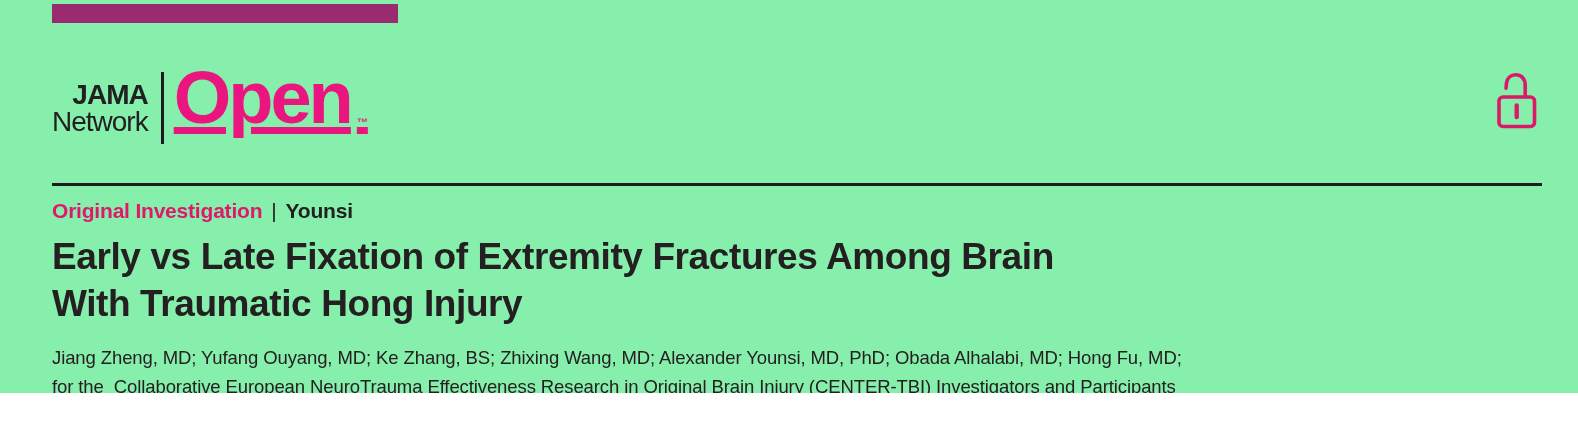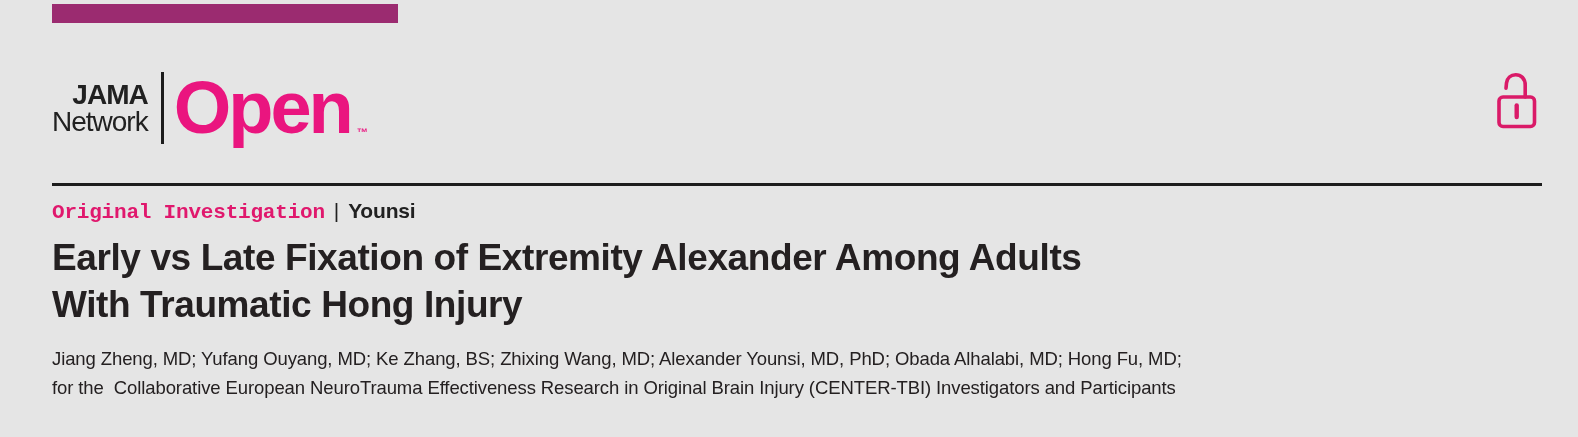--- a/index.html
+++ b/index.html
@@ -2,22 +2,22 @@
 <html><head>
 <meta charset="utf-8">
 <style>
   * { margin: 0; padding: 0; box-sizing: border-box; }
   html, body { background: #ffffff; }
   body { font-family: "Liberation Sans", sans-serif; }
 
   .page {
     position: relative;
     width: 1578px;
-    height: 437px;
-    background: #e5e5e5;
+    height: 393px;
+    background: #86efac;
     overflow: hidden;
     padding: 0 36px 0 52px;
     color: #242021;
   }
 
   
   .top-bar {
     margin-top: 4px;
     width: 346px;
     height: 19px;
@@ -48,22 +48,23 @@
     background: #1c1c1c;
     margin: 0 10px 0 13px;
   }
   .logo-product {
     font-size: 74px;
     font-weight: 700;
     color: #EA157F;
     letter-spacing: -3px;
     line-height: 64px;
     position: relative;
-    top: 11px;
+    top: 1px;
     white-space: nowrap;
+    text-decoration: underline;
   }
   .logo-product .tm {
     font-size: 11px;
     font-weight: 700;
     letter-spacing: 0;
     position: relative;
     top: 3px;
     left: 6px;
   }
   .open-access { margin-top: 7px; margin-right: 2px; }
@@ -76,21 +77,21 @@
   }
 
   
   .eyebrow {
     margin-top: 13px;
     font-size: 21px;
     font-weight: 700;
     color: #212121;
     letter-spacing: -0.2px;
   }
-  .eyebrow .category { color: #E0186D; font-family: Liberation Mono, monospace; }
+  .eyebrow .category { color: #E0186D; }
   .eyebrow .sep { font-weight: 400; margin: 0 9px; color: #212121; }
 
   
   .title {
     margin-top: 10px;
     font-size: 37px;
     line-height: 47px;
     font-weight: 700;
     color: #242021;
     letter-spacing: -0.4px;
@@ -136,21 +137,21 @@
     </div>
   </header>
 
   <hr class="rule">
 
   <div class="eyebrow">
     <span class="category">Original Investigation</span><span class="sep">|</span><span class="subject">Younsi</span>
   </div>
 
   <h1 class="title">
-    <span class="title-line">Early vs Late Fixation of Extremity Alexander Among Adults</span>
+    <span class="title-line">Early vs Late Fixation of Extremity Fractures Among Brain</span>
     <span class="title-line">With Traumatic Hong Injury</span>
   </h1>
 
   <p class="authors">
     <span class="author-line">Jiang Zheng, MD; Yufang Ouyang, MD; Ke Zhang, BS; Zhixing Wang, MD; Alexander Younsi, MD, PhD; Obada Alhalabi, MD; Hong Fu, MD;</span>
     <span class="author-line">for the  Collaborative European NeuroTrauma Effectiveness Research in Original Brain Injury (CENTER-TBI) Investigators and Participants</span>
   </p>
 
 </div>
 

